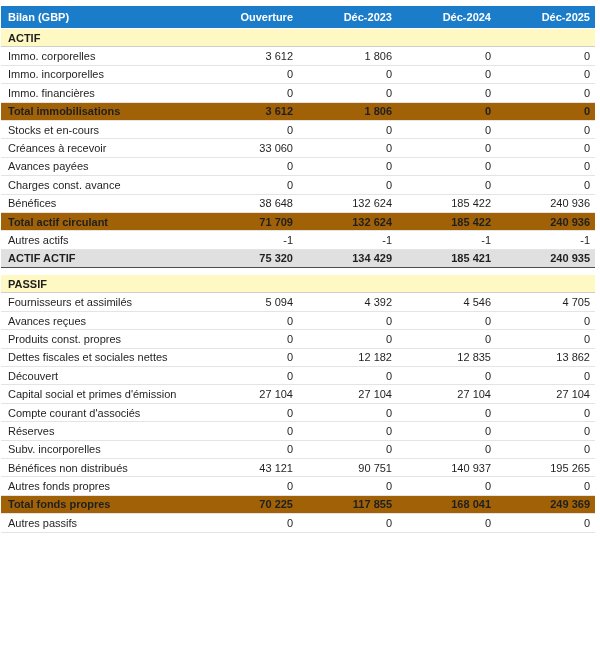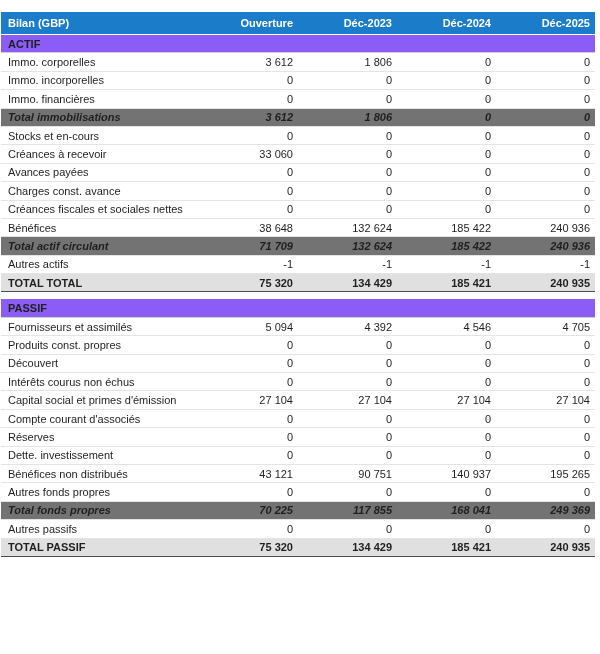--- a/index.html
+++ b/index.html
@@ -5,21 +5,21 @@
   html, body {
     margin: 0;
     padding: 0;
     background: #ffffff;
     width: 600px;
     height: 654px;
     overflow: hidden;
     font-family: "Liberation Sans", sans-serif;
   }
   .sheet {
-    padding: 12px 5px 0 1px;
+    padding: 6px 5px 0 1px;
   }
   table {
     border-collapse: collapse;
     width: 594px;
     table-layout: fixed;
     font-size: 11px;
     color: #1f1f1f;
   }
   thead th {
     background: #1b7dc9;
@@ -42,29 +42,28 @@
     white-space: nowrap;
   }
   tbody td {
     height: 17.4px;
     padding-top: 0;
     padding-bottom: 0;
     border-bottom: 1px solid #e4e4e4;
     background: #ffffff;
   }
   tr.section td {
-    background: #8b5cf6;
+    background: #fef9c3;
     font-weight: bold;
     border-bottom: 1px solid #cfcfcf;
   }
   tr.subtotal td {
-    background: #737373;
+    background: #a16207;
     font-weight: bold;
     border-top: 1.5px solid #4d4d4d;
-    font-style: italic;
   }
   tr.grand td {
     background: #e0e0e0;
     font-weight: bold;
     border-top: 1.5px solid #4d4d4d;
     border-bottom: 1.5px solid #4d4d4d;
   }
   tr.gap td {
     height: 7px;
     background: #ffffff;
@@ -150,27 +149,20 @@
           <td class="num-cell">0</td>
         </tr>
         <tr class="normal">
           <td class="label-cell">Charges const. avance</td>
           <td class="num-cell">0</td>
           <td class="num-cell">0</td>
           <td class="num-cell">0</td>
           <td class="num-cell">0</td>
         </tr>
         <tr class="normal">
-          <td class="label-cell">Créances fiscales et sociales nettes</td>
-          <td class="num-cell">0</td>
-          <td class="num-cell">0</td>
-          <td class="num-cell">0</td>
-          <td class="num-cell">0</td>
-        </tr>
-        <tr class="normal">
           <td class="label-cell">Bénéfices</td>
           <td class="num-cell">38 648</td>
           <td class="num-cell">132 624</td>
           <td class="num-cell">185 422</td>
           <td class="num-cell">240 936</td>
         </tr>
         <tr class="subtotal">
           <td class="label-cell">Total actif circulant</td>
           <td class="num-cell">71 709</td>
           <td class="num-cell">132 624</td>
@@ -178,21 +170,21 @@
           <td class="num-cell">240 936</td>
         </tr>
         <tr class="normal">
           <td class="label-cell">Autres actifs</td>
           <td class="num-cell">-1</td>
           <td class="num-cell">-1</td>
           <td class="num-cell">-1</td>
           <td class="num-cell">-1</td>
         </tr>
         <tr class="grand">
-          <td class="label-cell">TOTAL TOTAL</td>
+          <td class="label-cell">ACTIF ACTIF</td>
           <td class="num-cell">75 320</td>
           <td class="num-cell">134 429</td>
           <td class="num-cell">185 421</td>
           <td class="num-cell">240 935</td>
         </tr>
         <tr class="gap">
           <td colspan="5"></td>
         </tr>
         <tr class="section">
           <td class="label-cell">PASSIF</td>
@@ -202,41 +194,48 @@
           <td class="num-cell"></td>
         </tr>
         <tr class="normal">
           <td class="label-cell">Fournisseurs et assimilés</td>
           <td class="num-cell">5 094</td>
           <td class="num-cell">4 392</td>
           <td class="num-cell">4 546</td>
           <td class="num-cell">4 705</td>
         </tr>
         <tr class="normal">
+          <td class="label-cell">Avances reçues</td>
+          <td class="num-cell">0</td>
+          <td class="num-cell">0</td>
+          <td class="num-cell">0</td>
+          <td class="num-cell">0</td>
+        </tr>
+        <tr class="normal">
           <td class="label-cell">Produits const. propres</td>
           <td class="num-cell">0</td>
           <td class="num-cell">0</td>
           <td class="num-cell">0</td>
           <td class="num-cell">0</td>
         </tr>
         <tr class="normal">
+          <td class="label-cell">Dettes fiscales et sociales nettes</td>
+          <td class="num-cell">0</td>
+          <td class="num-cell">12 182</td>
+          <td class="num-cell">12 835</td>
+          <td class="num-cell">13 862</td>
+        </tr>
+        <tr class="normal">
           <td class="label-cell">Découvert</td>
           <td class="num-cell">0</td>
           <td class="num-cell">0</td>
           <td class="num-cell">0</td>
           <td class="num-cell">0</td>
         </tr>
         <tr class="normal">
-          <td class="label-cell">Intérêts courus non échus</td>
-          <td class="num-cell">0</td>
-          <td class="num-cell">0</td>
-          <td class="num-cell">0</td>
-          <td class="num-cell">0</td>
-        </tr>
-        <tr class="normal">
           <td class="label-cell">Capital social et primes d'émission</td>
           <td class="num-cell">27 104</td>
           <td class="num-cell">27 104</td>
           <td class="num-cell">27 104</td>
           <td class="num-cell">27 104</td>
         </tr>
         <tr class="normal">
           <td class="label-cell">Compte courant d'associés</td>
           <td class="num-cell">0</td>
           <td class="num-cell">0</td>
@@ -244,21 +243,21 @@
           <td class="num-cell">0</td>
         </tr>
         <tr class="normal">
           <td class="label-cell">Réserves</td>
           <td class="num-cell">0</td>
           <td class="num-cell">0</td>
           <td class="num-cell">0</td>
           <td class="num-cell">0</td>
         </tr>
         <tr class="normal">
-          <td class="label-cell">Dette. investissement</td>
+          <td class="label-cell">Subv. incorporelles</td>
           <td class="num-cell">0</td>
           <td class="num-cell">0</td>
           <td class="num-cell">0</td>
           <td class="num-cell">0</td>
         </tr>
         <tr class="normal">
           <td class="label-cell">Bénéfices non distribués</td>
           <td class="num-cell">43 121</td>
           <td class="num-cell">90 751</td>
           <td class="num-cell">140 937</td>
@@ -278,22 +277,15 @@
           <td class="num-cell">168 041</td>
           <td class="num-cell">249 369</td>
         </tr>
         <tr class="normal">
           <td class="label-cell">Autres passifs</td>
           <td class="num-cell">0</td>
           <td class="num-cell">0</td>
           <td class="num-cell">0</td>
           <td class="num-cell">0</td>
         </tr>
-        <tr class="grand">
-          <td class="label-cell">TOTAL PASSIF</td>
-          <td class="num-cell">75 320</td>
-          <td class="num-cell">134 429</td>
-          <td class="num-cell">185 421</td>
-          <td class="num-cell">240 935</td>
-        </tr>
       </tbody>
   </table>
 </div>
 
 </body></html>

